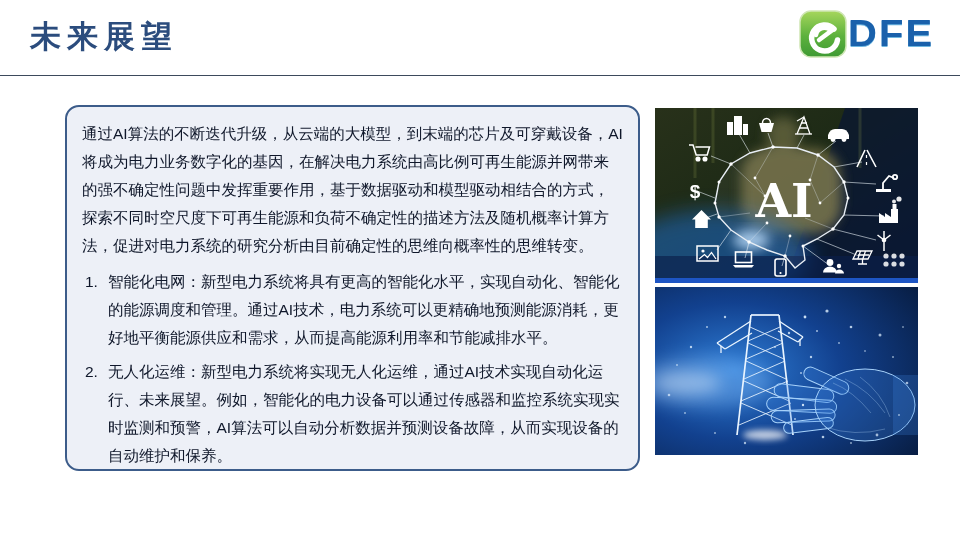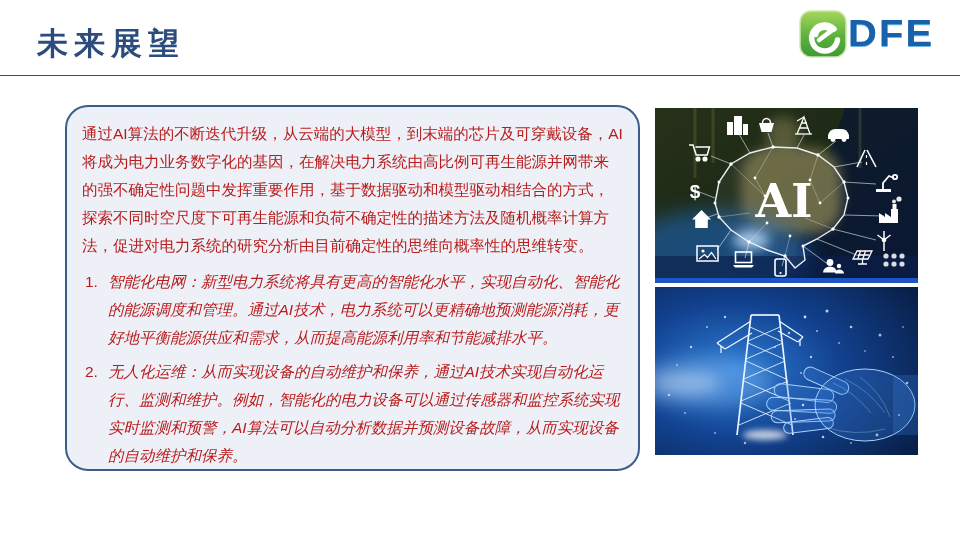--- a/index.html
+++ b/index.html
@@ -7,21 +7,21 @@
     width:960px;height:540px;
     background:#ffffff;
     font-family:"Liberation Sans",sans-serif;
     position:relative;overflow:hidden;
     -webkit-font-smoothing:antialiased;
   }
   .slide{position:absolute;inset:0;}
 
   
   .page-title{
-    position:absolute;left:30px;top:16px;margin:7px;
+    position:absolute;left:30px;top:16px;margin:0;
     font-family:"DejaVu Serif","Liberation Serif",serif;
     font-weight:bold;font-size:31px;letter-spacing:6px;
     color:#2b4c7d;
   }
   .header-rule{
     position:absolute;left:0;top:75px;width:960px;height:0;
     border-top:1.6px solid #3d4a5c;
   }
   .logo{
     position:absolute;right:32px;top:9px;
@@ -34,29 +34,29 @@
     transform:scaleX(1.08);transform-origin:left center;
     text-shadow:0 1px 0 #6fb7e0;
   }
 
   
   .text-box{
     position:absolute;left:65px;top:105px;width:575px;height:366px;
     box-sizing:border-box;
     background:#edf0f7;
     border:2.5px solid #3c5c8a;
-    border-radius:23px;
+    border-radius:14px;
     padding:13px 14px 0 15px;
-    color:#b91c1c;
+    color:#0f172a;
     font-size:15.5px;line-height:28px;
   }
   .text-box p{margin:0 0 8px 0;}
   .list-item{display:flex;margin:0 0 6px 0;}
   .list-num{flex:none;width:26px;padding-left:3px;box-sizing:border-box;}
-  .list-text{flex:1;font-style:italic;}
+  .list-text{flex:1;}
 
   
   .images{
     position:absolute;left:655px;top:108px;width:263px;
     display:flex;flex-direction:column;gap:4px;
   }
   .images figure{margin:0;}
   .images svg{display:block;}
 </style>
 </head>
@@ -87,21 +87,21 @@
   <section class="text-box">
     <p>通过AI算法的不断迭代升级，从云端的大模型，到末端的芯片及可穿戴设备，AI将成为电力业务数字化的基因，在解决电力系统由高比例可再生能源并网带来的强不确定性问题中发挥重要作用，基于数据驱动和模型驱动相结合的方式，探索不同时空尺度下可再生能源和负荷不确定性的描述方法及随机概率计算方法，促进对电力系统的研究分析由目前确定性的思维向概率性的思维转变。</p>
 
     <div class="list-item">
       <span class="list-num">1.</span>
       <span class="list-text">智能化电网：新型电力系统将具有更高的智能化水平，实现自动化、智能化的能源调度和管理。通过AI技术，电力系统可以更精确地预测能源消耗，更好地平衡能源供应和需求，从而提高能源利用率和节能减排水平。</span>
     </div>
 
     <div class="list-item">
       <span class="list-num">2.</span>
-      <span class="list-text">无人化运维：从而实现设备的自动维护和保养，通过AI技术实现自动化运行、监测和维护。例如，智能化的电力设备可以通过传感器和监控系统实现实时监测和预警，AI算法可以自动分析数据并预测设备故障，从而实现设备的自动维护和保养。</span>
+      <span class="list-text">无人化运维：新型电力系统将实现无人化运维，通过AI技术实现自动化运行、未来展望。例如，智能化的电力设备可以通过传感器和监控系统实现实时监测和预警，AI算法可以自动分析数据并预测设备故障，从而实现设备的自动维护和保养。</span>
     </div>
   </section>
 
   <aside class="images">
 
     <figure>
       <svg width="263" height="175" viewBox="0 0 263 175">
         <defs>
           <linearGradient id="bgOlive" x1="0" y1="0" x2="0.9" y2="1">
             <stop offset="0" stop-color="#28311a"></stop>

